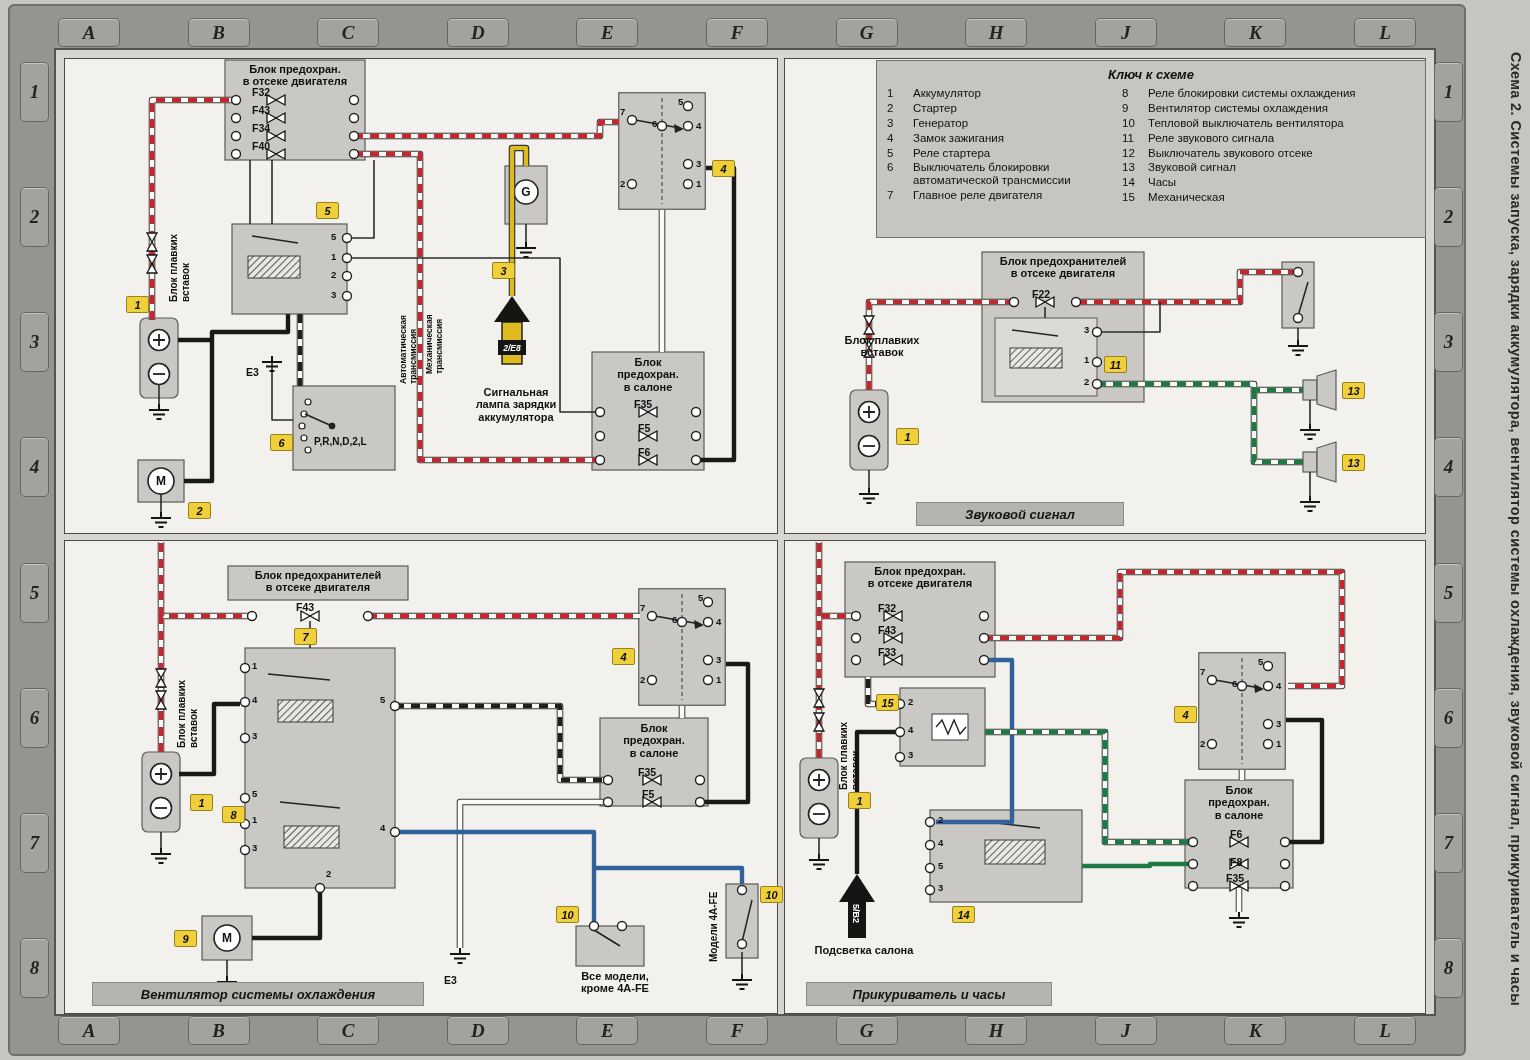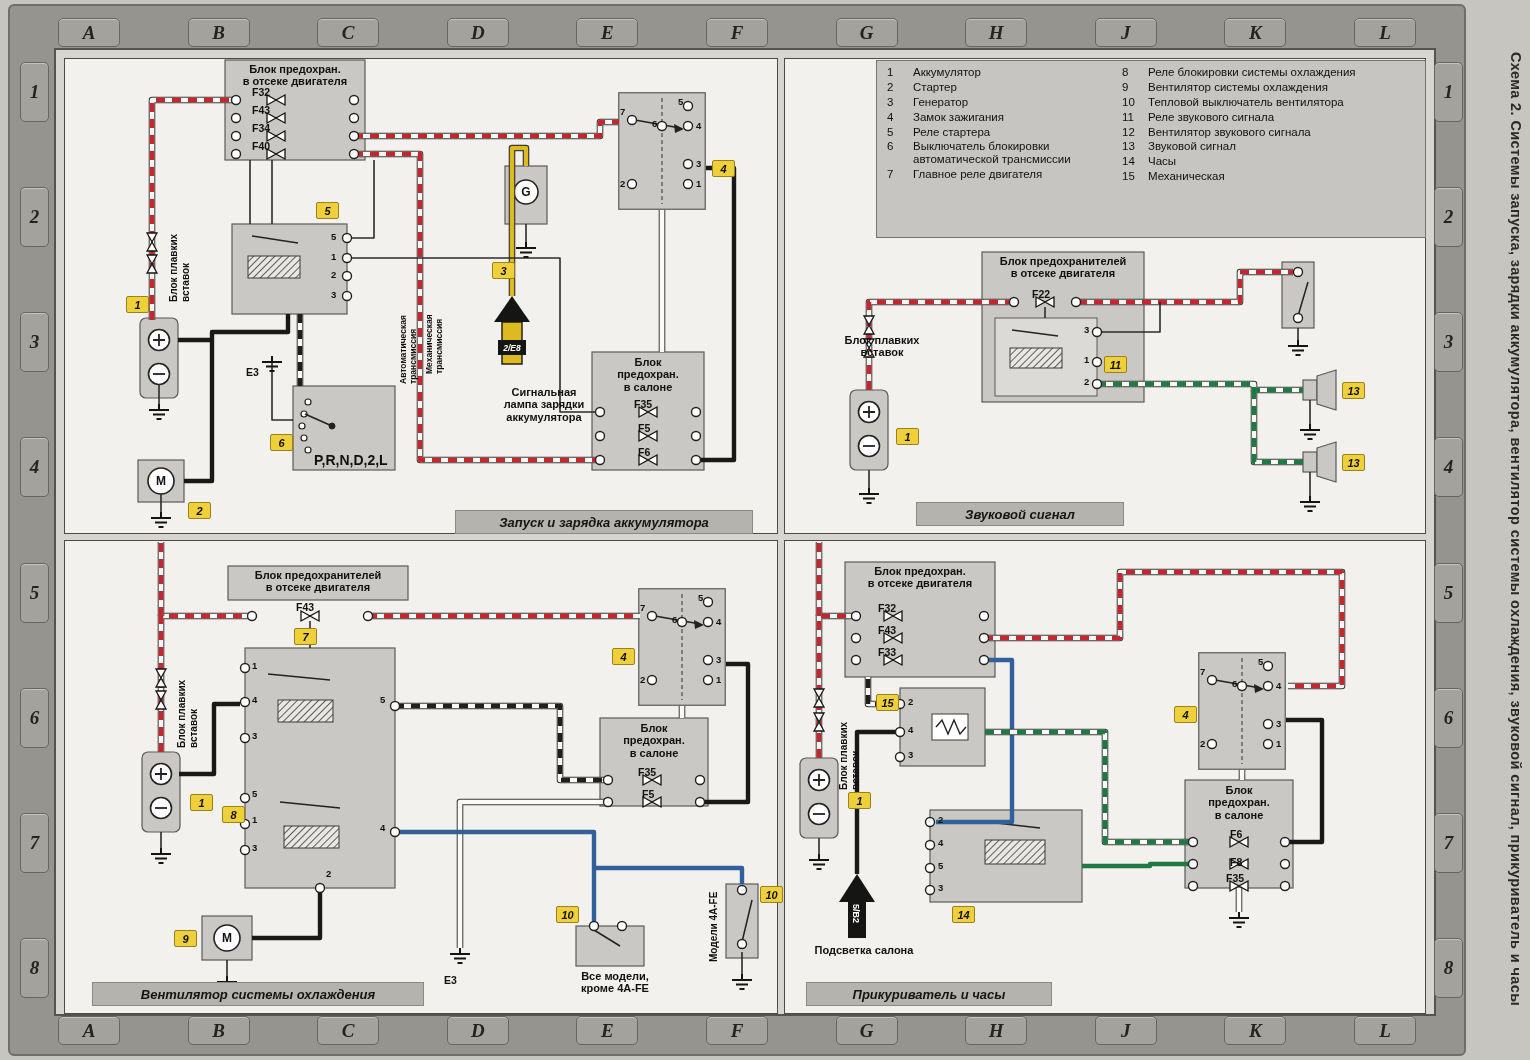--- a/index.html
+++ b/index.html
@@ -432,20 +432,21 @@
         <use href="#pc" x="1285" y="886"></use>
         <use href="#bt" x="1239" y="886"></use>
       <use href="#gnd" x="819" y="854"></use>
         <use href="#gnd" x="1239" y="912"></use>
     </g>
   </svg>
 
   <div class="ov">
 
     <div class="legend">
+      <div class="legend-title">Ключ к схеме</div>
       <div class="lcols">
         <div class="lcol1">
             <div class="lrow">
               <span class="lnum">1</span>
               <span class="lt1">Аккумулятор</span>
             </div>
             <div class="lrow">
               <span class="lnum">2</span>
               <span class="lt1">Стартер</span>
             </div>
@@ -482,67 +483,66 @@
             <div class="lrow">
               <span class="lnum">10</span>
               <span class="lt2">Тепловой выключатель вентилятора</span>
             </div>
             <div class="lrow">
               <span class="lnum">11</span>
               <span class="lt2">Реле звукового сигнала</span>
             </div>
             <div class="lrow">
               <span class="lnum">12</span>
-              <span class="lt2">Вентилятор звукового сигнала</span>
+              <span class="lt2">Выключатель звукового отсеке</span>
             </div>
             <div class="lrow">
               <span class="lnum">13</span>
               <span class="lt2">Звуковой сигнал</span>
             </div>
             <div class="lrow">
               <span class="lnum">14</span>
               <span class="lt2">Часы</span>
             </div>
             <div class="lrow">
               <span class="lnum">15</span>
               <span class="lt2">Механическая</span>
             </div>
           </div>
       </div>
     </div>
 
     <div class="side-title">Схема 2.  Системы запуска, зарядки аккумулятора, вентилятор системы охлаждения, звуковой сигнал, прикуриватель и часы</div>
 
-    <div class="ptitle" style="left:455px;top:510px;width:296px;height:22px">Запуск и зарядка аккумулятора</div>
     <div class="ptitle" style="left:916px;top:502px;width:206px;height:22px">Звуковой сигнал</div>
     <div class="ptitle" style="left:92px;top:982px;width:330px;height:22px">Вентилятор системы охлаждения</div>
     <div class="ptitle" style="left:806px;top:982px;width:244px;height:22px">Прикуриватель и часы</div>
 
     <div class="blab" style="left:227px;top:63px;width:136px">Блок предохран.
 в отсеке двигателя</div>
     <div class="flab" style="left:252px;top:86px">F32</div>
     <div class="flab" style="left:252px;top:104px">F43</div>
     <div class="flab" style="left:252px;top:122px">F34</div>
     <div class="flab" style="left:252px;top:140px">F40</div>
     <div class="pin" style="left:331px;top:231px">5</div>
     <div class="pin" style="left:331px;top:251px">1</div>
     <div class="pin" style="left:331px;top:269px">2</div>
     <div class="pin" style="left:331px;top:289px">3</div>
     <div class="vtext" style="left:168px;top:302px;width:96px">Блок плавких
 вставок</div>
     <div class="clet" style="left:155px;top:474px">M</div>
     <div class="clet" style="left:520px;top:185px">G</div>
     <div class="flab" style="left:246px;top:366px">E3</div>
-    <div class="flab" style="left:314px;top:452px;font-size:14px">P,R,N,D,2,L</div>
+    <div class="flab" style="left:314px;top:436px;font-size:10px">P,R,N,D,2,L</div>
     <div class="vtext vsmall" style="left:398px;top:384px;width:106px">Автоматическая
 трансмиссия</div>
     <div class="vtext vsmall" style="left:424px;top:374px;width:100px">Механическая
 трансмиссия</div>
     <div class="awhite" style="left:498px;top:343px;width:28px">2/E8</div>
-    <div class="blab" style="left:488px;top:386px;width:112px">Сигнальная
+    <div class="blab" style="left:460px;top:386px;width:112px">Сигнальная
 лампа зарядки
 аккумулятора</div>
     <div class="blab" style="left:594px;top:356px;width:108px">Блок
 предохран.
 в салоне</div>
     <div class="flab" style="left:634px;top:398px">F35</div>
     <div class="flab" style="left:638px;top:422px">F5</div>
     <div class="flab" style="left:638px;top:446px">F6</div>
     <div class="pin" style="left:678px;top:96px">5</div>
     <div class="pin" style="left:696px;top:120px">4</div>

